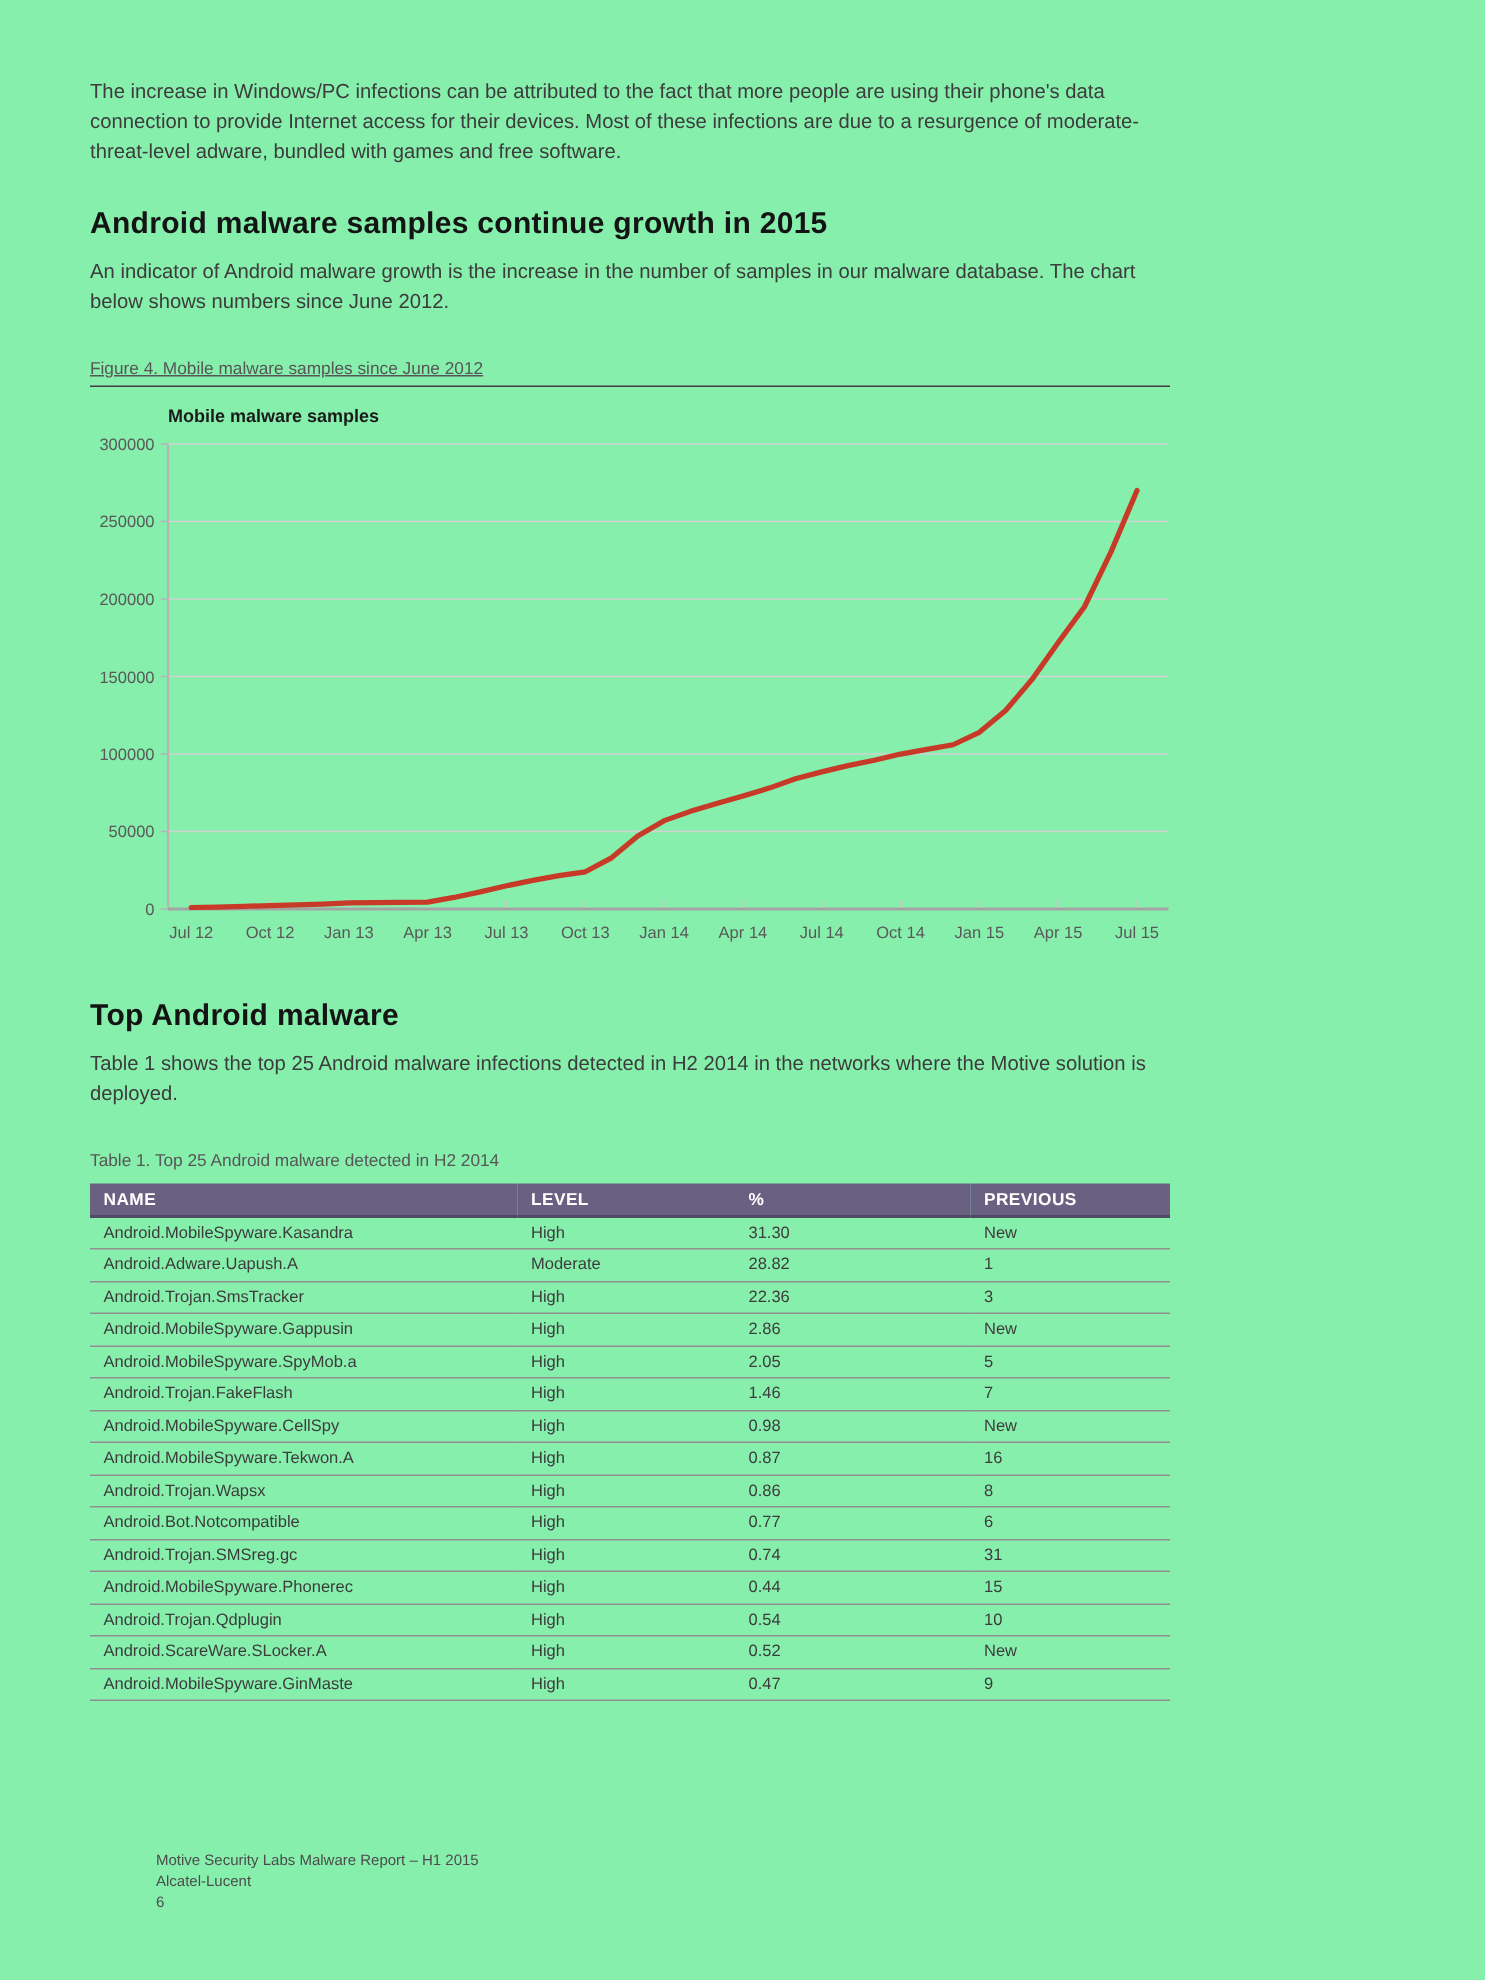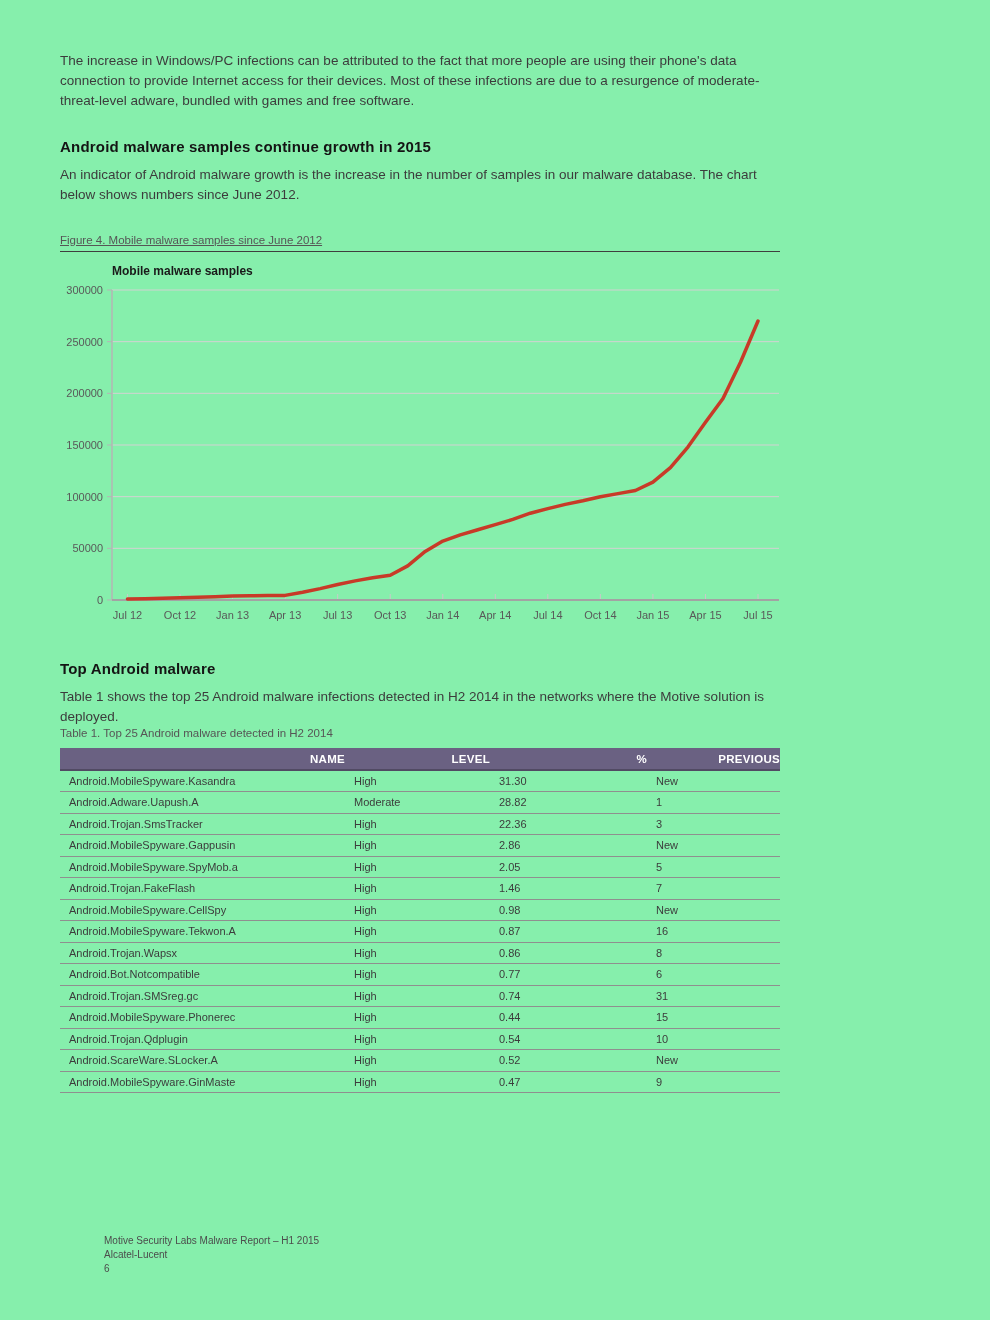--- a/index.html
+++ b/index.html
@@ -15,21 +15,21 @@
     padding: 51px 210px 40px 60px;
     overflow: hidden;
   }
   .body-text {
     font-size: 13.5px;
     line-height: 20px;
     color: #3c3c3c;
     max-width: 706px;
   }
   h2.section-heading {
-    font-size: 15px;
+    font-size: 20px;
     font-weight: bold;
     color: #141414;
     letter-spacing: 0.2px;
     margin: 27px 0 10px 0;
   }
   .figure-caption {
     margin-top: 29px;
     font-size: 11.5px;
     color: #565656;
     text-decoration: underline;
@@ -44,36 +44,37 @@
   .chart-title {
     font-size: 12px;
     font-weight: bold;
     color: #1a1a1a;
     margin-left: 52px;
     margin-bottom: 3px;
   }
   svg.chart-svg { display: block; }
   .chart-note { margin-top: 29px; }
   .table-caption {
+    margin-top: 29px;
     font-size: 11.5px;
     color: #565656;
   }
   table.data-table {
     margin-top: 9px;
     width: 720px;
     border-collapse: collapse;
     table-layout: fixed;
   }
   table.data-table th {
     background: #6a6182;
     color: #ffffff;
     font-size: 11.5px;
     font-weight: bold;
     letter-spacing: 0.3px;
-    text-align: right;
+    text-align: left;
     height: 22px;
     padding: 0 0 0 9px;
     border-bottom: 2px solid #514a63;
   }
   table.data-table td {
     font-size: 11px;
     color: #3c3c3c;
     height: 21.5px;
     padding: 0 0 0 9px;
     border-bottom: 1px solid #8f8f8f;

